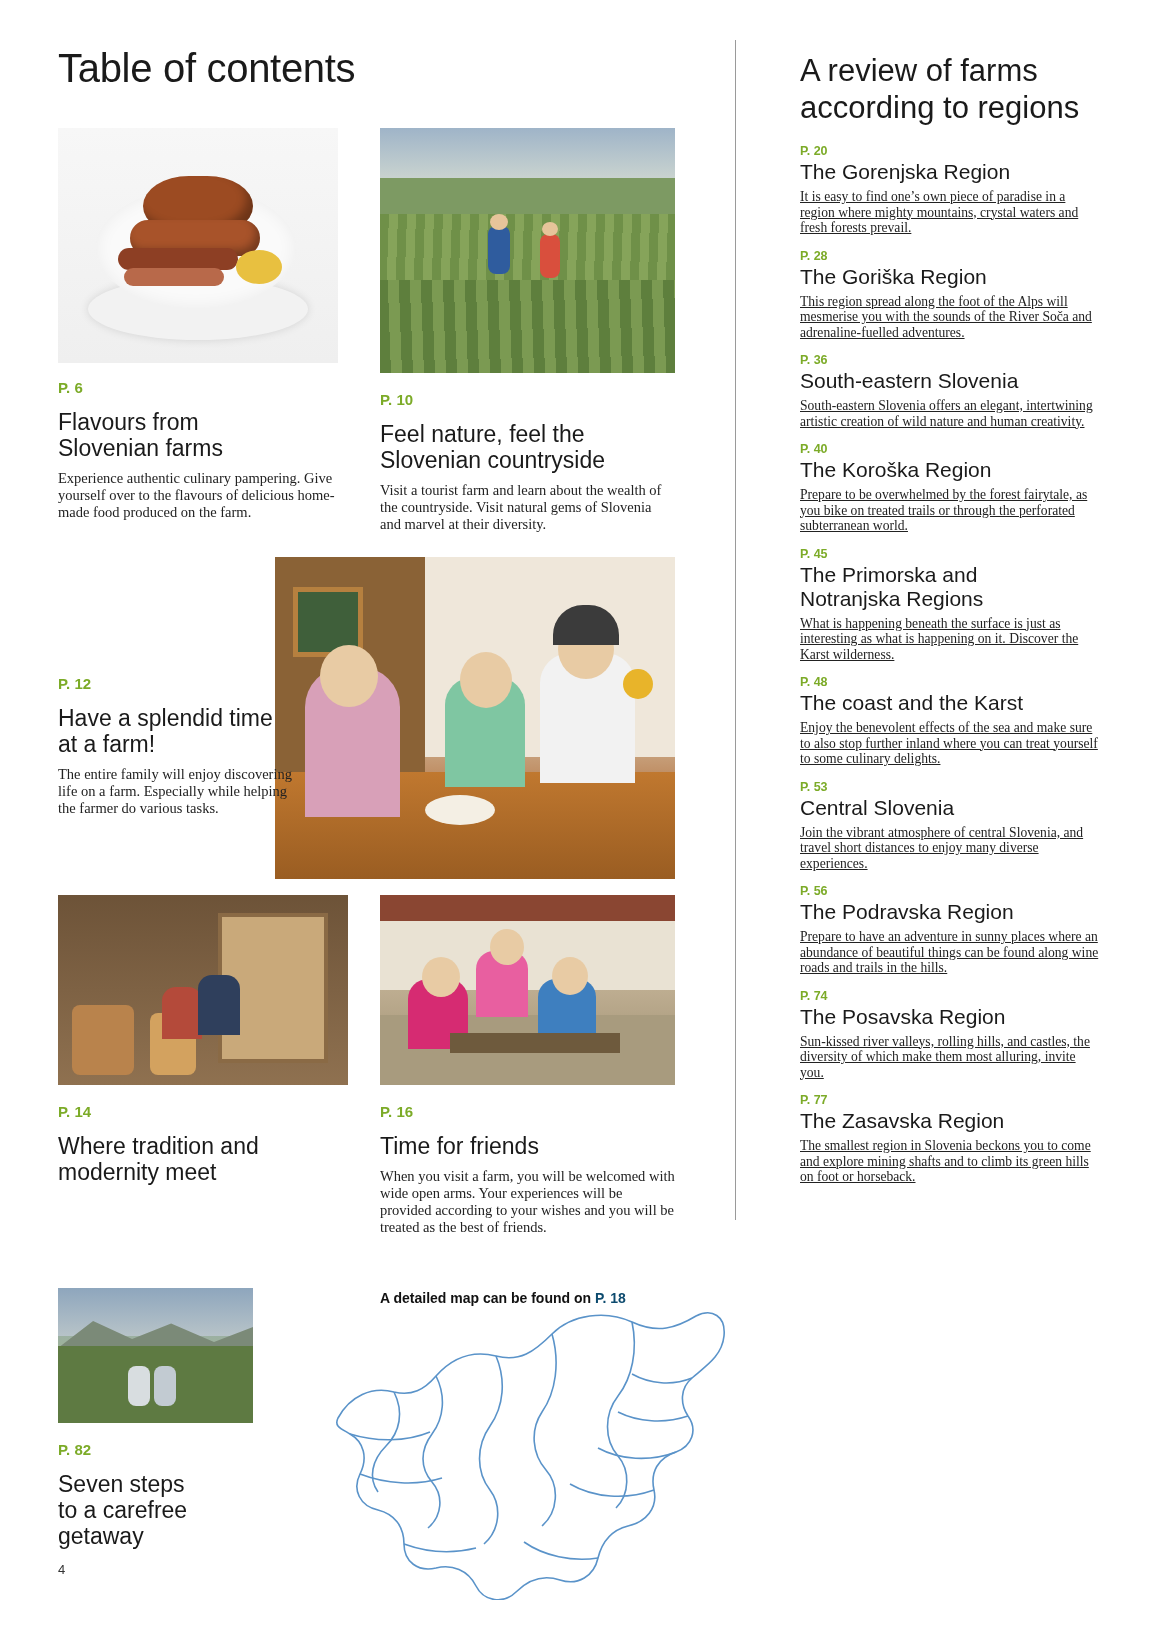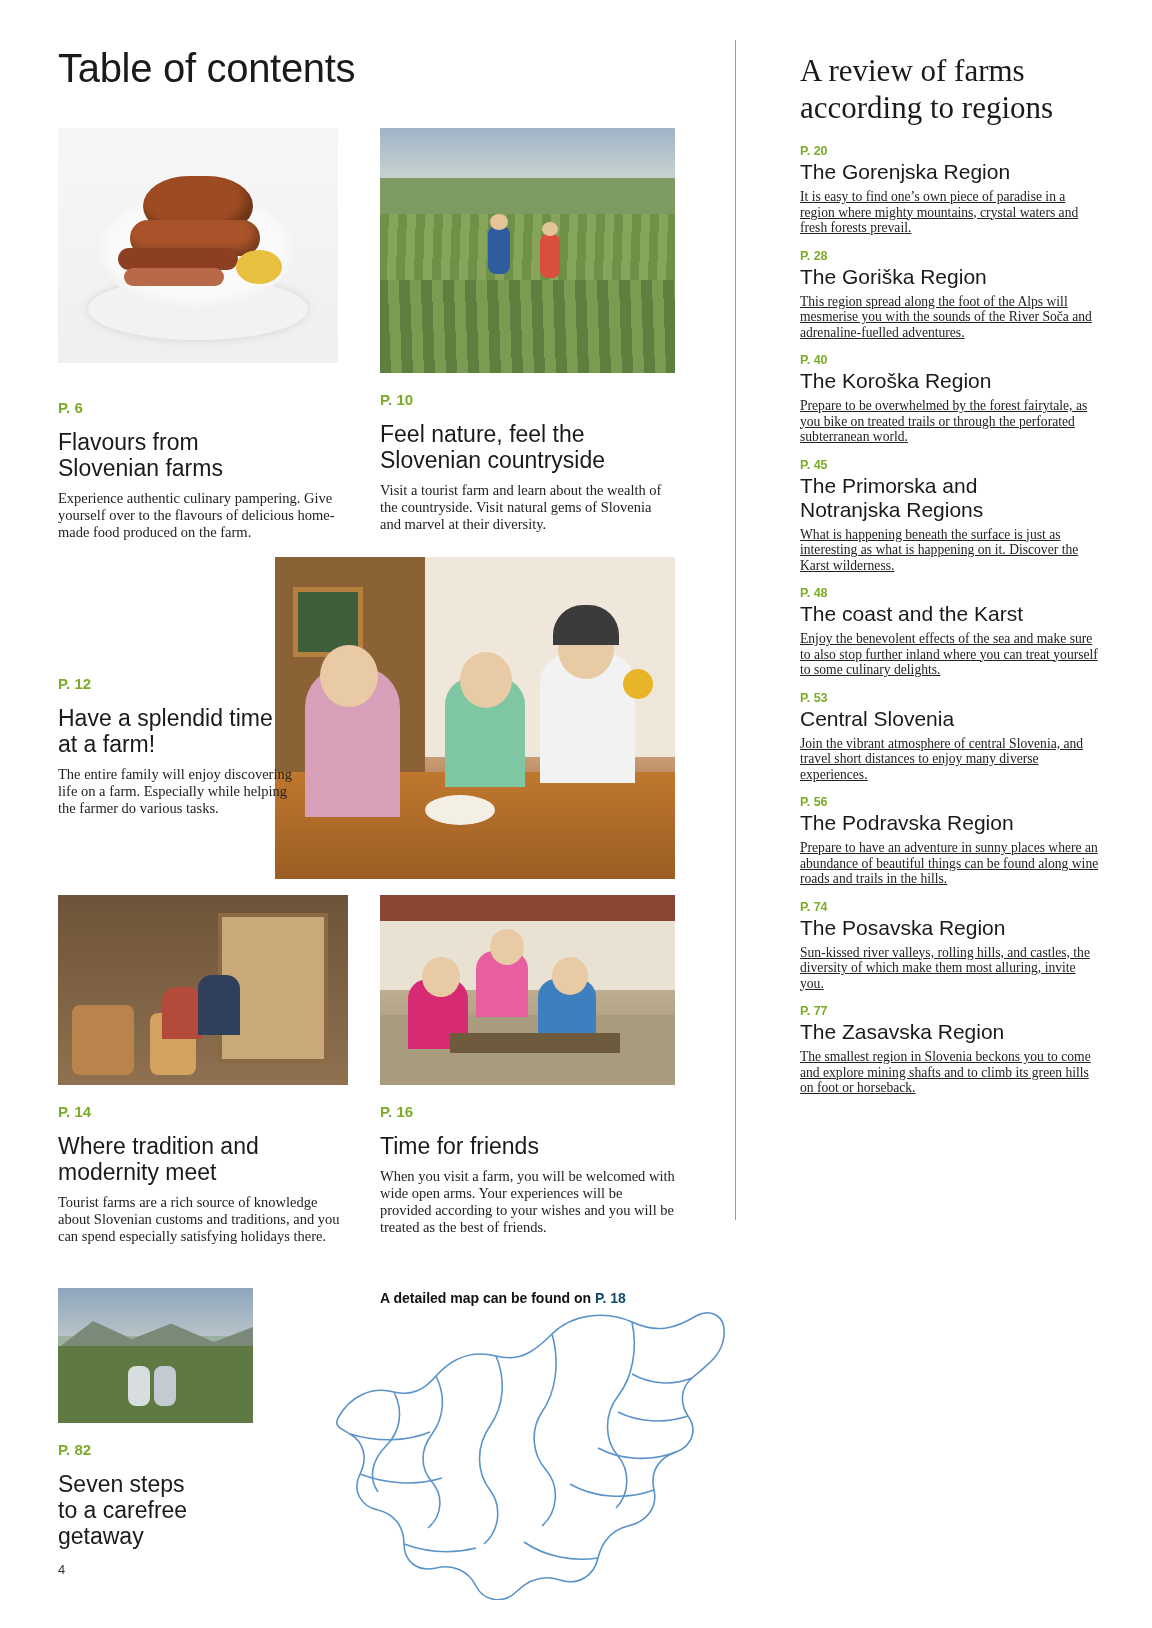--- a/index.html
+++ b/index.html
@@ -68,21 +68,21 @@
   
   .block { position: absolute; }
 
   
   .right-col {
     position: absolute;
     left: 800px; top: 52px;
     width: 300px;
   }
   .right-title {
-    font-family: Liberation Serif, serif;
+    font-family: Liberation Sans, sans-serif;
     font-weight: 400;
     font-size: 31px;
     line-height: 37px;
     color: #1a1a1a;
     margin: 0 0 18px 0;
   }
   .r-item { margin-bottom: 13px; }
   .r-pnum {
     font-family: "Liberation Sans", sans-serif;
     font-weight: bold;
@@ -150,21 +150,21 @@
   <div class="block" style="left:58px; top:128px; width:280px;">
     <div class="photo img-sausage" style="width:280px;height:235px;">
       <div class="blob" style="left:30px;top:150px;width:220px;height:62px;background:#f2f2f2;box-shadow:0 0 10px rgba(0,0,0,.12);"></div>
       <div class="blob" style="left:38px;top:60px;width:200px;height:120px;background:#fafafa;box-shadow:inset 0 0 18px rgba(0,0,0,.06);"></div>
       <div class="blob" style="left:85px;top:48px;width:110px;height:60px;background:#9c4b22;border-radius:50%/60%;box-shadow:inset -6px -8px 10px rgba(0,0,0,.3);"></div>
       <div class="blob" style="left:72px;top:92px;width:130px;height:36px;background:#a8532a;border-radius:24px;box-shadow:inset -4px -6px 8px rgba(0,0,0,.3);"></div>
       <div class="blob" style="left:60px;top:120px;width:120px;height:22px;background:#8d3f24;border-radius:14px;"></div>
       <div class="blob" style="left:66px;top:140px;width:100px;height:18px;background:#b8694a;border-radius:12px;"></div>
       <div class="blob" style="left:178px;top:122px;width:46px;height:34px;background:#e8c040;border-radius:50%;"></div>
     </div>
-    <div class="pnum" style="margin-top:36px;">P. 6</div>
+    <div class="pnum" style="margin-top:16px;">P. 6</div>
     <div class="item-title">Flavours from<br>Slovenian farms</div>
     <div class="item-desc">Experience authentic culinary pampering. Give yourself over to the flavours of delicious home-made food produced on the farm.</div>
   </div>
 
   <div class="block" style="left:380px; top:128px; width:295px;">
     <div class="photo img-hike" style="width:295px;height:245px;">
       <div style="position:absolute;left:0;top:0;width:100%;height:55px;background:linear-gradient(#9fb4c8,#cdd6d0);"></div>
       <div style="position:absolute;left:0;top:50px;width:100%;height:40px;background:#7d9a63;"></div>
       <div style="position:absolute;left:0;top:86px;width:100%;height:70px;background:repeating-linear-gradient(92deg,#6f9048 0 9px,#86a45a 9px 18px);"></div>
       <div style="position:absolute;left:0;top:152px;width:100%;height:95px;background:repeating-linear-gradient(88deg,#5e7f3d 0 11px,#7b9a52 11px 22px);"></div>
@@ -206,21 +206,20 @@
     <div class="photo img-cellar" style="width:290px;height:190px;">
       <div style="position:absolute;left:0;top:0;width:100%;height:100%;background:linear-gradient(#6d5338,#8f7150);"></div>
       <div style="position:absolute;left:160px;top:18px;width:110px;height:150px;background:#c9a97a;border:4px solid #8a6a45;"></div>
       <div class="blob" style="left:14px;top:110px;width:62px;height:70px;background:#b9834c;border-radius:8px;"></div>
       <div class="blob" style="left:92px;top:118px;width:46px;height:62px;background:#d3a25f;border-radius:8px;"></div>
       <div class="blob" style="left:104px;top:92px;width:40px;height:52px;background:#b44a3a;border-radius:14px 14px 0 0;"></div>
       <div class="blob" style="left:140px;top:80px;width:42px;height:60px;background:#2f3f5c;border-radius:14px 14px 0 0;"></div>
     </div>
     <div class="pnum" style="margin-top:18px;">P. 14</div>
     <div class="item-title">Where tradition and<br>modernity meet</div>
-    <div class="item-desc">Tourist farms are a rich source of knowledge about Slovenian customs and traditions, and you can spend especially satisfying holidays there.</div>
   </div>
 
   <div class="block" style="left:380px; top:895px; width:295px;">
     <div class="photo img-friends" style="width:295px;height:190px;">
       <div style="position:absolute;left:0;top:0;width:100%;height:95px;background:#e9e2d3;"></div>
       <div style="position:absolute;left:0;top:0;width:100%;height:26px;background:#8a4632;"></div>
       <div style="position:absolute;left:0;top:120px;width:100%;height:70px;background:#a89b7e;"></div>
       <div class="blob" style="left:28px;top:84px;width:60px;height:70px;background:#d62b72;border-radius:20px 20px 0 0;"></div>
       <div class="blob" style="left:42px;top:62px;width:38px;height:40px;background:#e8cba4;"></div>
       <div class="blob" style="left:96px;top:56px;width:52px;height:66px;background:#e85fa0;border-radius:18px 18px 0 0;"></div>
@@ -281,20 +280,25 @@
       <div class="r-name">The Gorenjska Region</div>
       <div class="r-desc">It is easy to find one’s own piece of paradise in a region where mighty mountains, crystal waters and fresh forests prevail.</div>
     </div>
 
     <div class="r-item">
       <div class="r-pnum">P. 28</div>
       <div class="r-name">The Goriška Region</div>
       <div class="r-desc">This region spread along the foot of the Alps will mesmerise you with the sounds of the River Soča and adrenaline-fuelled adventures.</div>
     </div>
 
+    <div class="r-item">
+      <div class="r-pnum">P. 36</div>
+      <div class="r-name">South-eastern Slovenia</div>
+      <div class="r-desc">South-eastern Slovenia offers an elegant, intertwining artistic creation of wild nature and human creativity.</div>
+    </div>
 
     <div class="r-item">
       <div class="r-pnum">P. 40</div>
       <div class="r-name">The Koroška Region</div>
       <div class="r-desc">Prepare to be overwhelmed by the forest fairytale, as you bike on treated trails or through the perforated subterranean world.</div>
     </div>
 
     <div class="r-item">
       <div class="r-pnum">P. 45</div>
       <div class="r-name">The Primorska and<br>Notranjska Regions</div>

